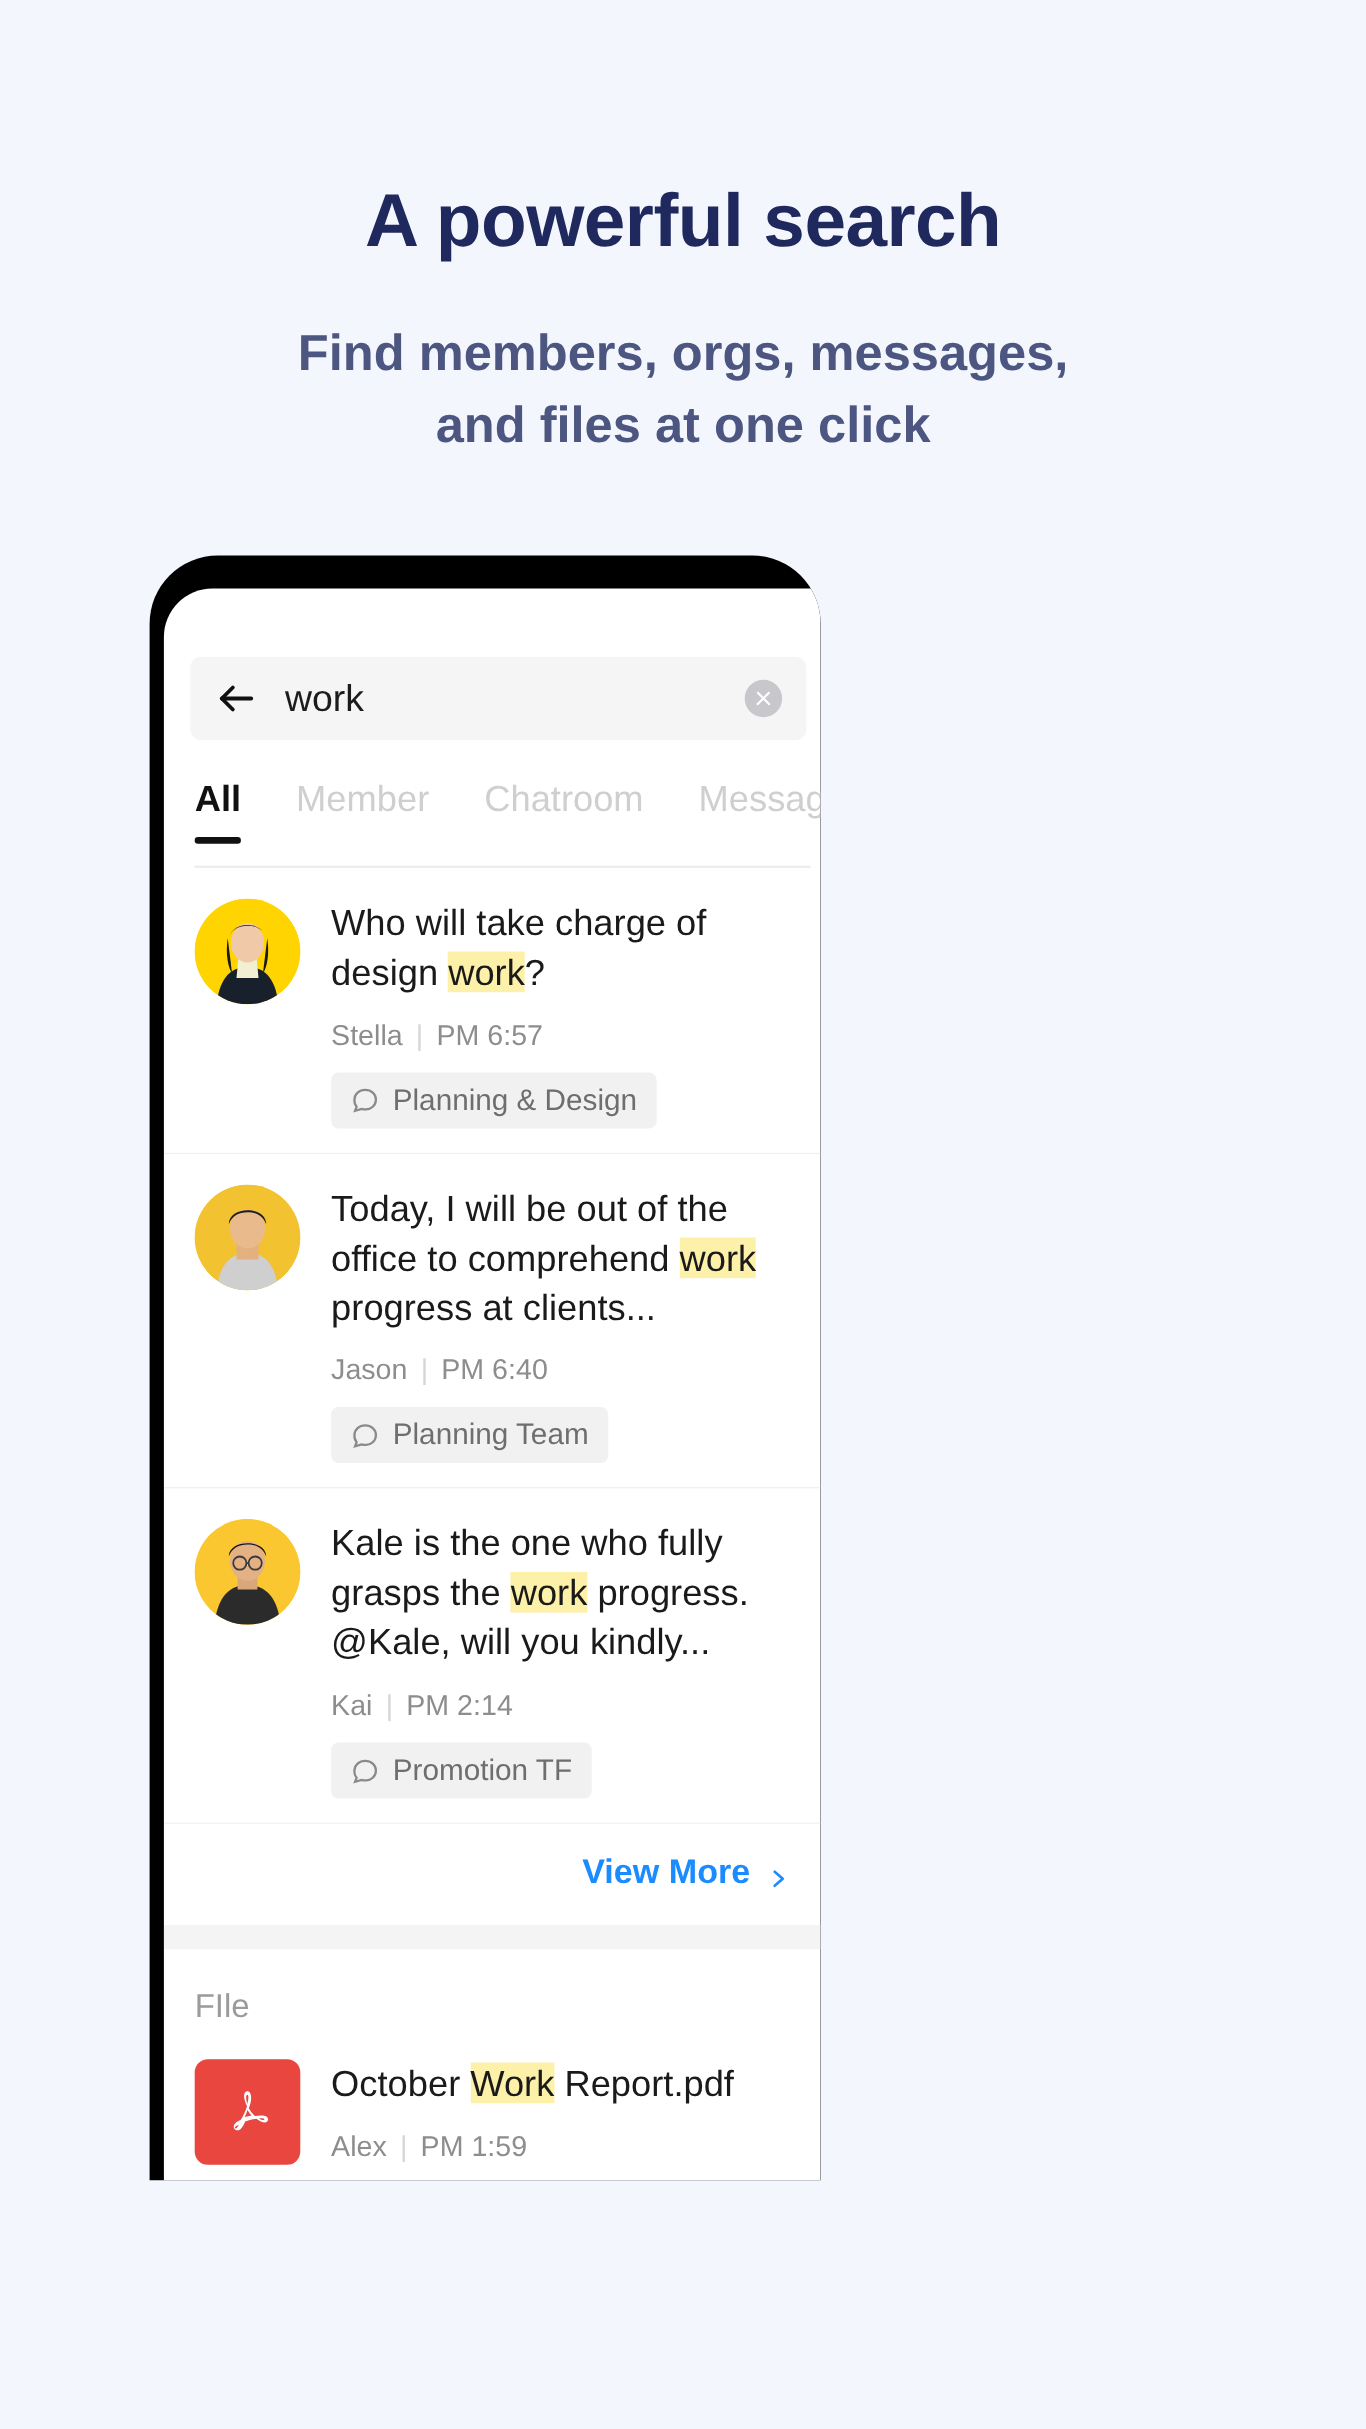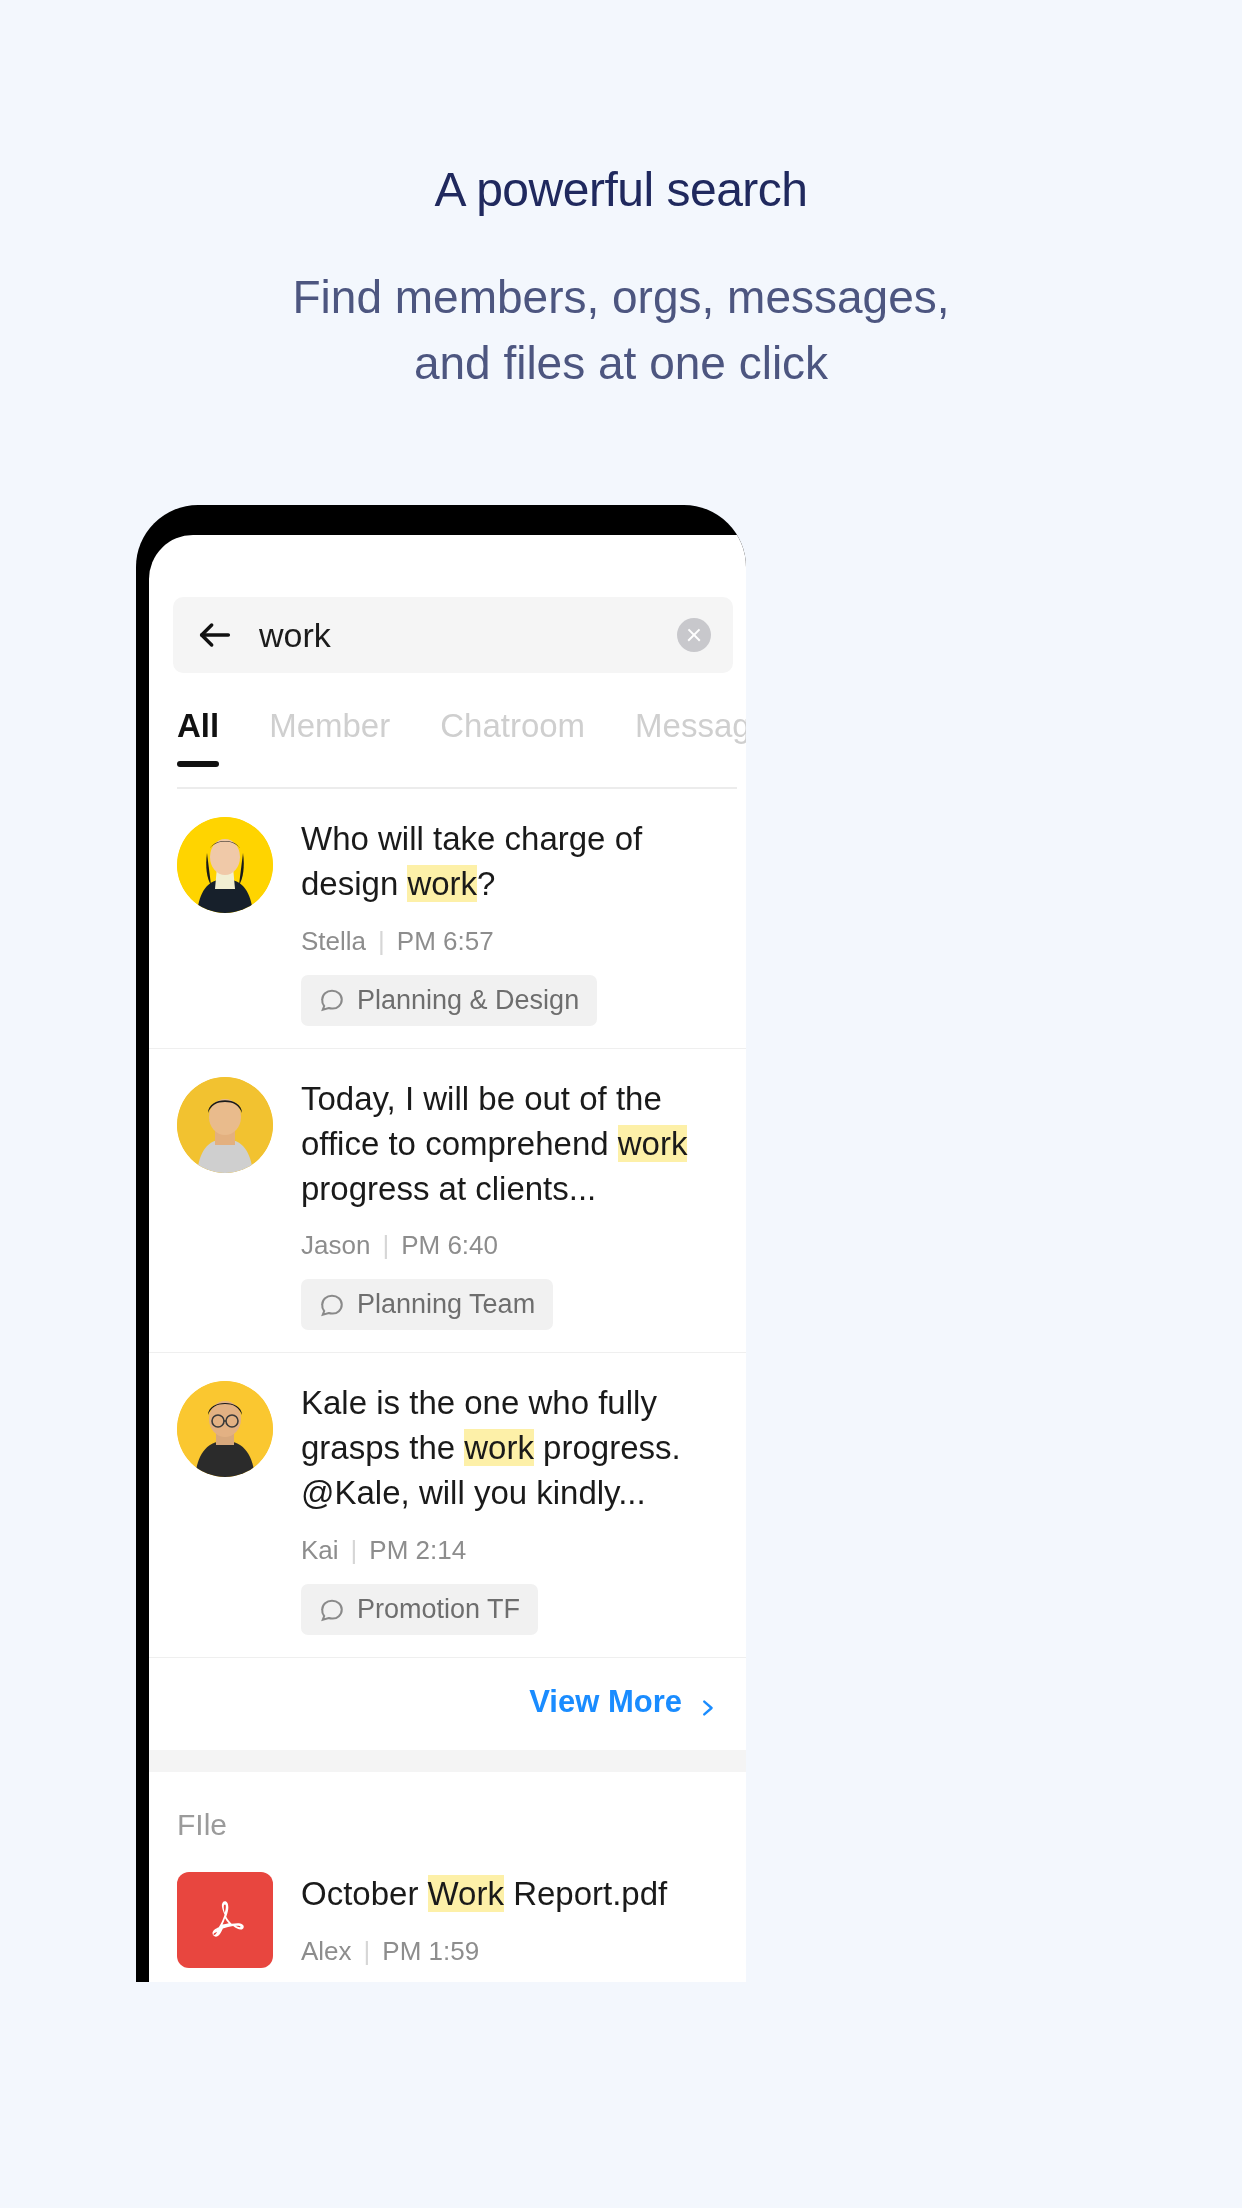--- a/index.html
+++ b/index.html
@@ -7,34 +7,34 @@
   body {
     background:#f3f7fd;
     font-family:"Liberation Sans", sans-serif;
     overflow:hidden;
     position:relative;
   }
 
   
   .hero { width:100%; padding-top:162px; text-align:center; }
   .hero-title {
-    font-size:48px;
-    font-weight:normal;
+    font-size:68px;
+    font-weight:bold;
     color:#20295e;
     letter-spacing:-0.5px;
     line-height:1.15;
   }
   .hero-sub {
     margin-top:48px;
     font-size:46px;
     font-weight:400;
     color:#4d5680;
     line-height:1.42;
   }
-  .hero-sub .l { display:block; }
+  .hero-sub .l { display:block;font-weight:bold; }
 
   
   .phone {
     position:absolute;
     left:136px;
     top:505px;
     width:610px;
     height:1477px;
     background:#000;
     border-top-left-radius:62px;

